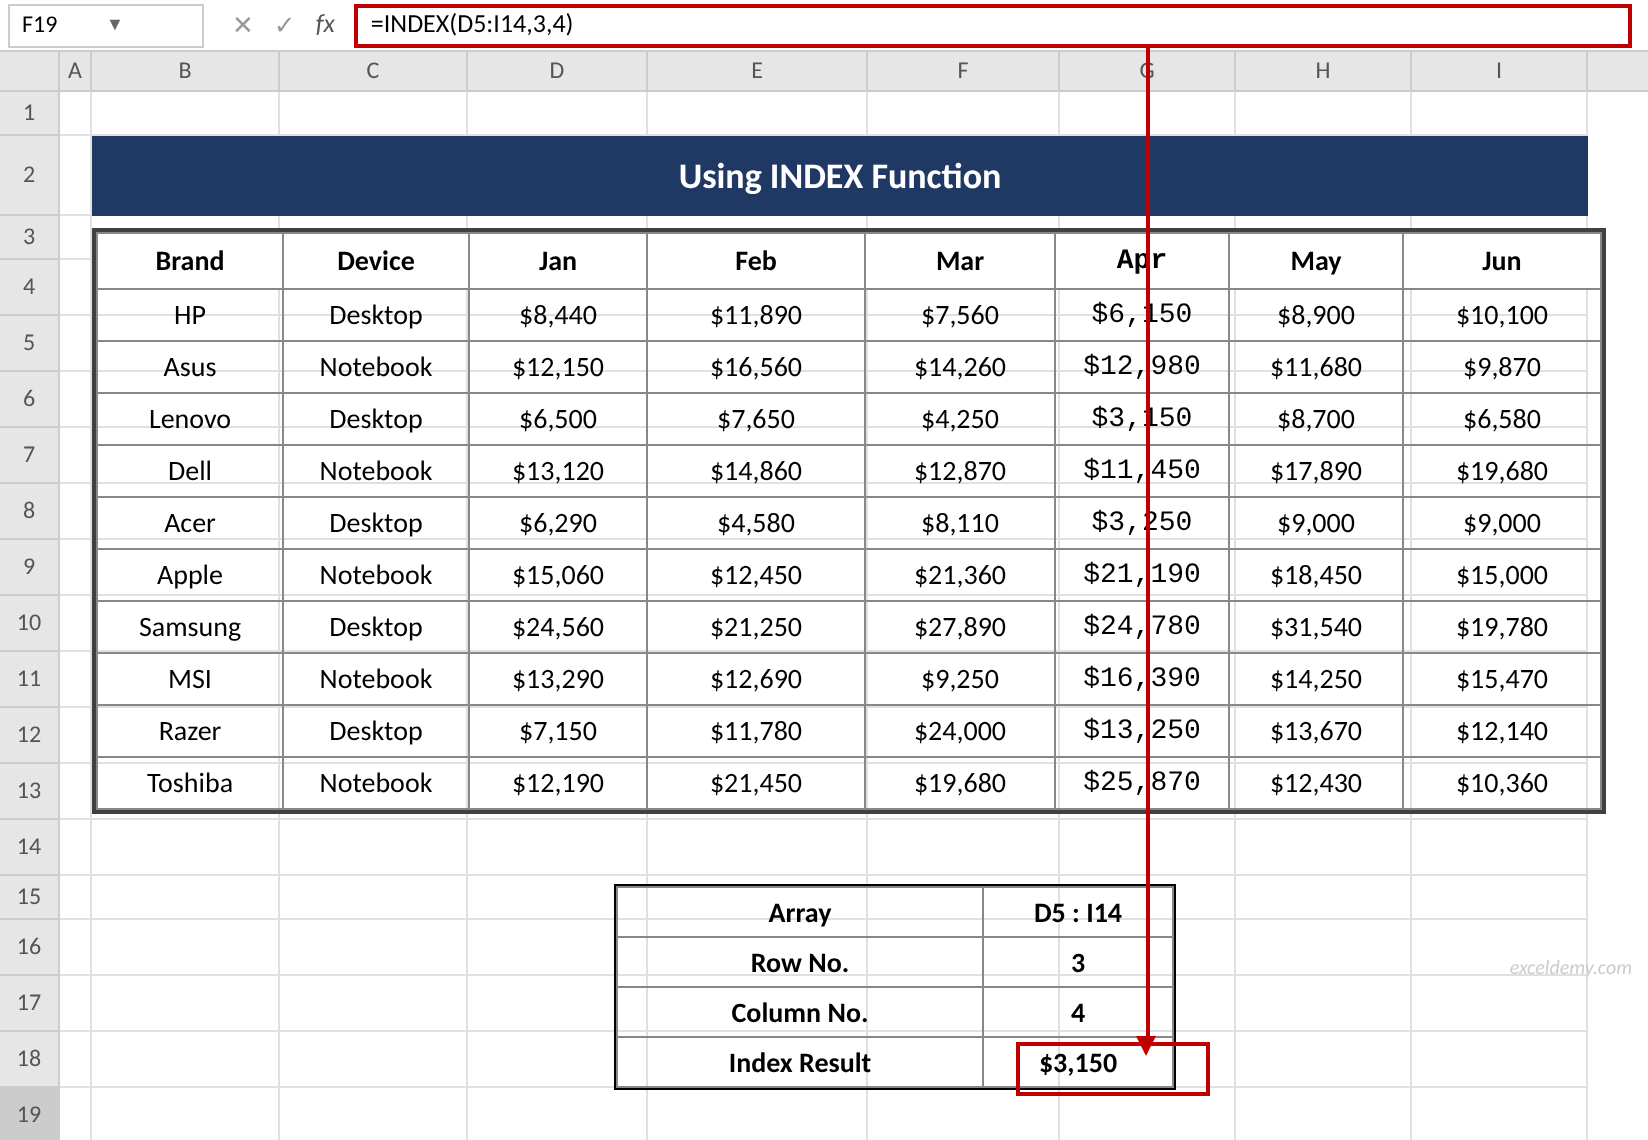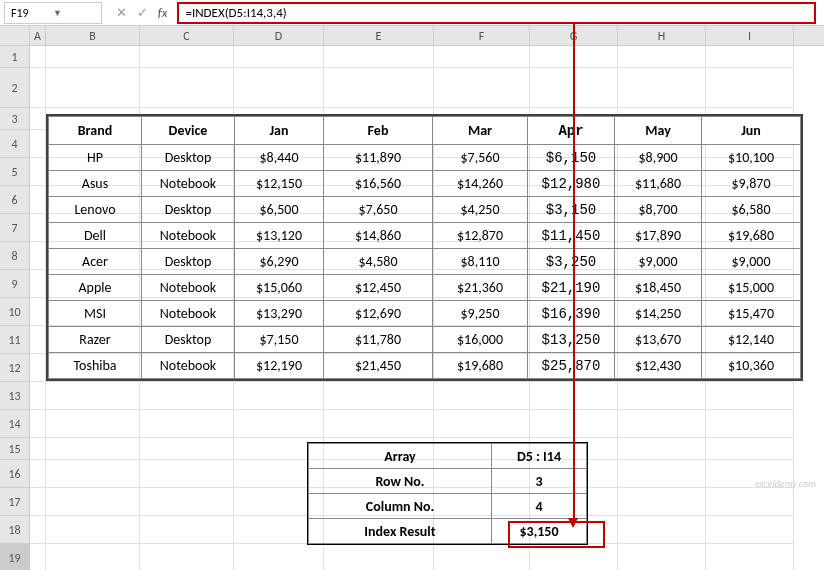--- a/index.html
+++ b/index.html
@@ -336,20 +336,21 @@
         <div class="cell cB"></div>
         <div class="cell cC"></div>
         <div class="cell cD"></div>
         <div class="cell cE"></div>
         <div class="cell cF"></div>
         <div class="cell cG"></div>
         <div class="cell cH"></div>
         <div class="cell cI"></div>
       </div>
 
+    <div class="banner">Using INDEX Function</div>
 
     <div class="dt">
       <table>
         <thead>
             <tr>
           <th class="th-b">Brand</th>
           <th class="th-c">Device</th>
           <th class="th-d">Jan</th>
           <th class="th-e">Feb</th>
           <th class="th-f">Mar</th>
@@ -413,35 +414,45 @@
               <td class="th-b">Apple</td>
               <td class="th-c">Notebook</td>
               <td class="th-d">$15,060</td>
               <td class="th-e">$12,450</td>
               <td class="th-f">$21,360</td>
               <td class="th-g">$21,190</td>
               <td class="th-h">$18,450</td>
               <td class="th-i">$15,000</td>
             </tr>
             <tr>
+              <td class="th-b">Samsung</td>
+              <td class="th-c">Desktop</td>
+              <td class="th-d">$24,560</td>
+              <td class="th-e">$21,250</td>
+              <td class="th-f">$27,890</td>
+              <td class="th-g">$24,780</td>
+              <td class="th-h">$31,540</td>
+              <td class="th-i">$19,780</td>
+            </tr>
+            <tr>
               <td class="th-b">MSI</td>
               <td class="th-c">Notebook</td>
               <td class="th-d">$13,290</td>
               <td class="th-e">$12,690</td>
               <td class="th-f">$9,250</td>
               <td class="th-g">$16,390</td>
               <td class="th-h">$14,250</td>
               <td class="th-i">$15,470</td>
             </tr>
             <tr>
               <td class="th-b">Razer</td>
               <td class="th-c">Desktop</td>
               <td class="th-d">$7,150</td>
               <td class="th-e">$11,780</td>
-              <td class="th-f">$16,000</td>
+              <td class="th-f">$24,000</td>
               <td class="th-g">$13,250</td>
               <td class="th-h">$13,670</td>
               <td class="th-i">$12,140</td>
             </tr>
             <tr>
               <td class="th-b">Toshiba</td>
               <td class="th-c">Notebook</td>
               <td class="th-d">$12,190</td>
               <td class="th-e">$21,450</td>
               <td class="th-f">$19,680</td>

